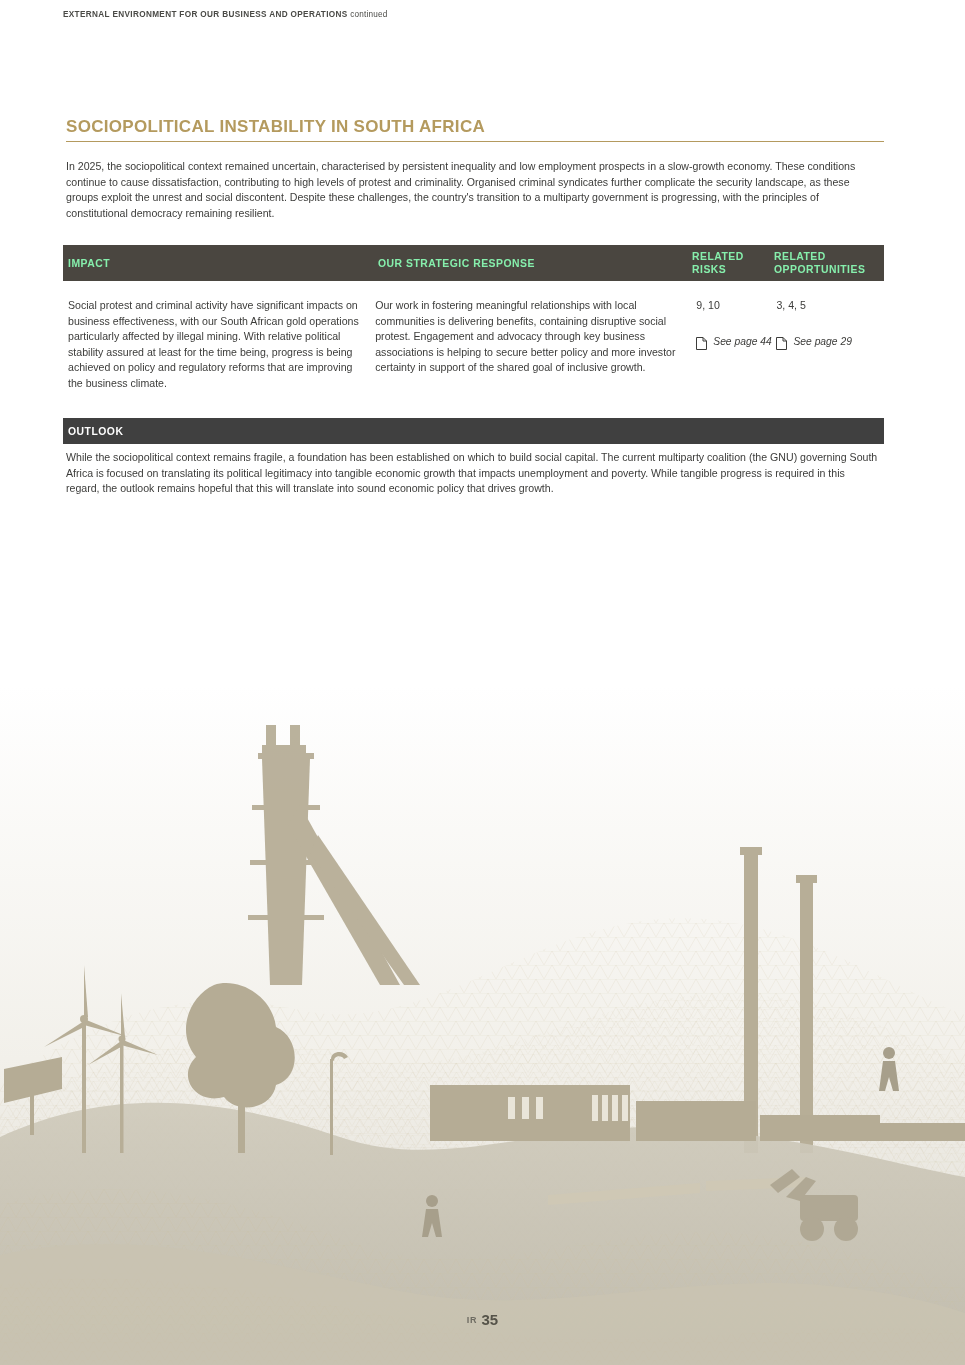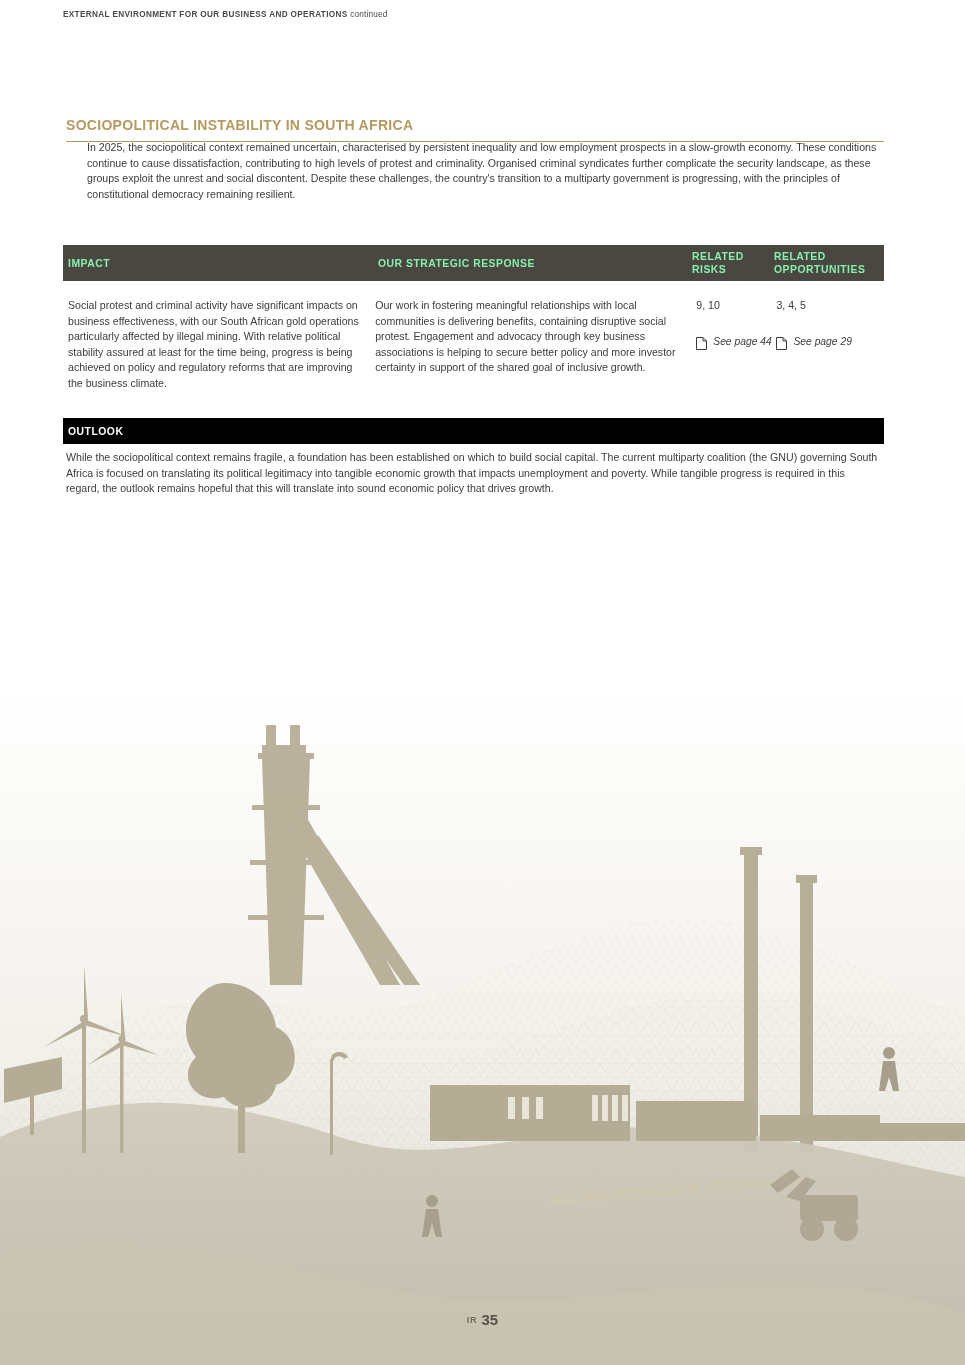--- a/index.html
+++ b/index.html
@@ -38,46 +38,45 @@
     font-weight: 400;
     letter-spacing: 0.2px;
   }
 
   
   .section-title {
     position: absolute;
     left: 66px;
     top: 117px;
     width: 820px;
-    font-size: 14px;
+    font-size: 17px;
     font-weight: bold;
     letter-spacing: 0.3px;
     color: #b49a5e;
     text-transform: uppercase;
   }
   .title-rule {
     position: absolute;
     left: 66px;
     top: 141px;
     width: 818px;
     height: 1px;
     background: #b49a5e;
   }
 
   
   .intro {
     position: absolute;
     left: 66px;
-    top: 140px;
+    top: 159px;
     width: 816px;
     font-size: 10.6px;
     line-height: 15.6px;
     color: #3c3c3a;
     text-align: left;
-    margin-left: 21px;
   }
 
   
   .tbl {
     position: absolute;
     left: 63px;
     top: 245px;
     width: 821px;
   }
   .tbl-head {
@@ -136,21 +135,21 @@
     color: #3c3c3a;
   }
 
   
   .outlook-bar {
     position: absolute;
     left: 63px;
     top: 418px;
     width: 821px;
     height: 26px;
-    background: #000000;
+    background: #404040;
     display: flex;
     align-items: center;
   }
   .outlook-bar span {
     color: #ffffff;
     font-size: 10.4px;
     font-weight: bold;
     letter-spacing: 0.5px;
     text-transform: uppercase;
     padding-left: 5px;

